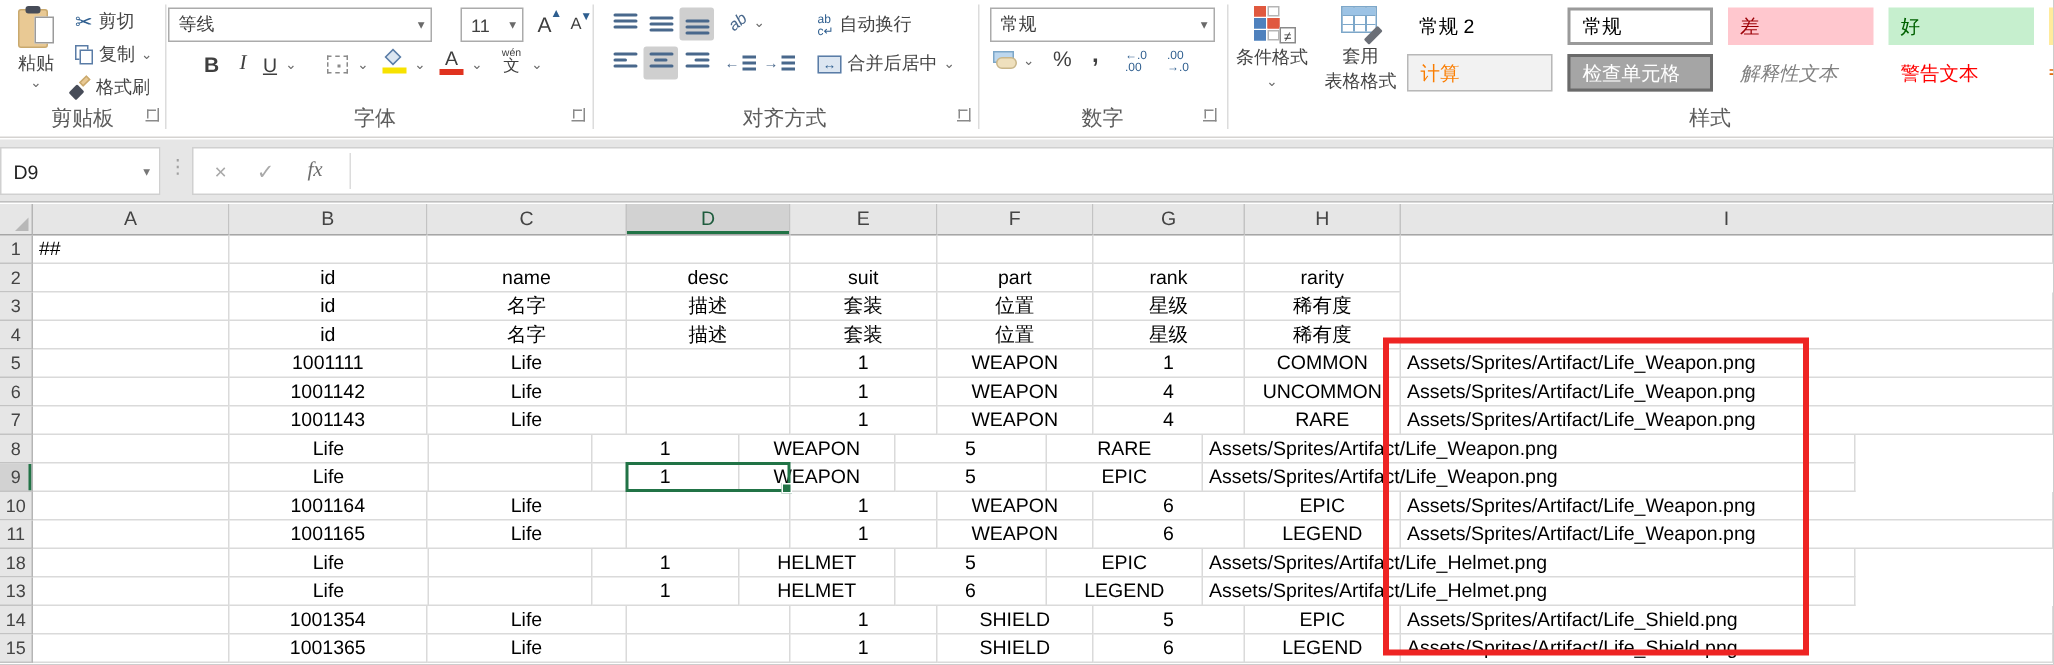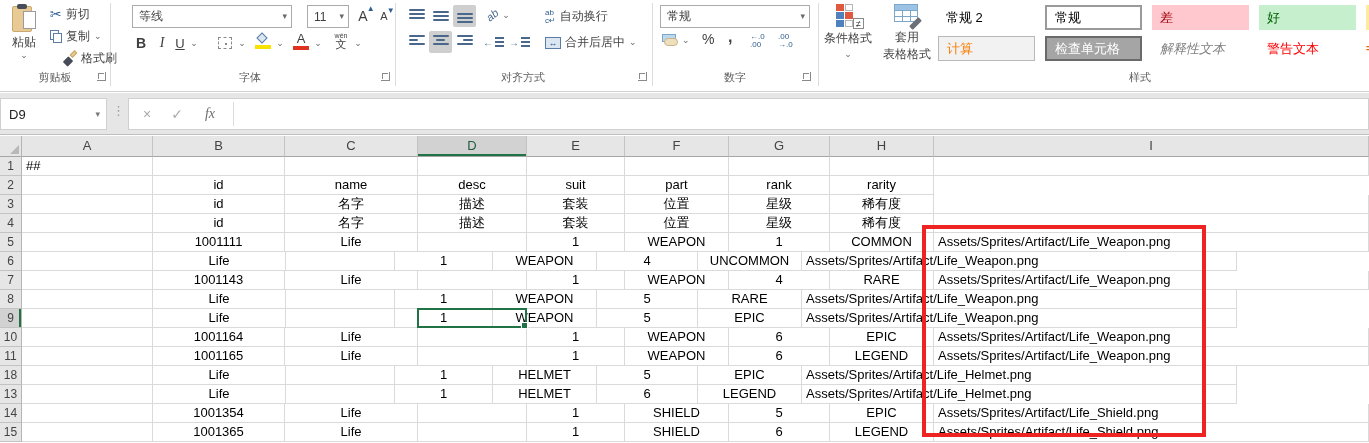--- a/index.html
+++ b/index.html
@@ -3,21 +3,21 @@
 <meta charset="utf-8">
 <style>
   html,body{margin:0;padding:0;background:#999;}
   .app{position:relative;width:1369px;height:443px;background:#fff;overflow:hidden;
        font-family:"Liberation Sans","DejaVu Sans",sans-serif;font-size:12px;color:#333;}
   .app *{box-sizing:border-box;}
 
   
   .ribbon{position:absolute;left:0;top:0;width:1369px;height:92px;background:#fff;border-bottom:1px solid #d5d3d1;}
   .gdiv{position:absolute;top:3px;height:83px;width:1px;background:#dcdcdc;}
-  .glabel{position:absolute;top:70px;font-size:11px;color:#5d5d5d;text-align:center;white-space:nowrap;}
+  .glabel{position:absolute;top:70px;font-size:14px;color:#5d5d5d;text-align:center;white-space:nowrap;}
   .launch{position:absolute;width:9px;height:9px;border-right:1px solid #8a8a8a;border-bottom:1px solid #8a8a8a;}
   .launch::after{content:"";position:absolute;left:1px;top:1px;width:5px;height:5px;border-left:1px solid #8a8a8a;border-top:1px solid #8a8a8a;}
   .dd{color:#6a6a6a;font-size:9px;line-height:1;}
   .rlabel{color:#444;font-size:12px;white-space:nowrap;}
 
   
   .paste-btn{position:absolute;left:4px;top:2px;width:40px;height:64px;display:flex;flex-direction:column;align-items:center;}
   .clip-ic{position:relative;width:24px;height:30px;margin-top:2px;}
   .clip-board{position:absolute;left:0;top:2px;width:20px;height:26px;background:#e9c994;border:1px solid #c9a96e;border-radius:2px;}
   .clip-top{position:absolute;left:5px;top:0;width:10px;height:5px;background:#474c58;border-radius:2px;}
@@ -161,31 +161,31 @@
       <span class="rlabel">剪切</span>
     </div>
     <div class="sbtn" style="left:50px;top:26px">
       <span class="copy-ic">
           <i></i>
           <i></i>
         </span>
       <span class="rlabel">复制</span>
       <span class="dd">⌄</span>
     </div>
-    <div class="sbtn" style="left:64px;top:48px">
+    <div class="sbtn" style="left:47px;top:48px">
       <span class="brush-ic">
           <span class="brush-head"></span>
           <span class="brush-handle"></span>
         </span>
       <span class="rlabel">格式刷</span>
     </div>
     <div class="glabel" style="left:20px;width:70px">剪贴板</div>
     <div class="launch" style="left:97px;top:72px"></div>
 
-    <div class="combo" style="left:132px;top:5px;width:160px;height:23px">
+    <div class="combo" style="left:112px;top:5px;width:176px;height:23px">
       <span class="txt">等线</span>
       <span class="dd">▾</span>
     </div>
     <div class="combo" style="left:307px;top:5px;width:42px;height:23px">
       <span class="txt">11</span>
       <span class="dd">▾</span>
     </div>
     <div class="fbtn" style="left:353px;top:5px;width:20px">
       <span class="grow-ic">A<sup>▲</sup></span>
     </div>
@@ -451,20 +451,21 @@
         <div class="cell c-center" style="width: 109px;"></div>
         <div class="cell c-center" style="width: 98px;">1</div>
         <div class="cell c-center" style="width: 104px;">WEAPON</div>
         <div class="cell c-center" style="width: 101px;">1</div>
         <div class="cell c-center" style="width: 104px;">COMMON</div>
         <div class="cell c-left" style="width: 435px;">Assets/Sprites/Artifact/Life_Weapon.png</div>
       </div>
       <div class="drow">
         <div class="rhead">6</div>
         <div class="cell c-left" style="width: 131px;"></div>
+        <div class="cell c-center" style="width: 132px;">1001142</div>
         <div class="cell c-center" style="width: 133px;">Life</div>
         <div class="cell c-center" style="width: 109px;"></div>
         <div class="cell c-center" style="width: 98px;">1</div>
         <div class="cell c-center" style="width: 104px;">WEAPON</div>
         <div class="cell c-center" style="width: 101px;">4</div>
         <div class="cell c-center" style="width: 104px;">UNCOMMON</div>
         <div class="cell c-left" style="width: 435px;">Assets/Sprites/Artifact/Life_Weapon.png</div>
       </div>
       <div class="drow">
         <div class="rhead">7</div>

